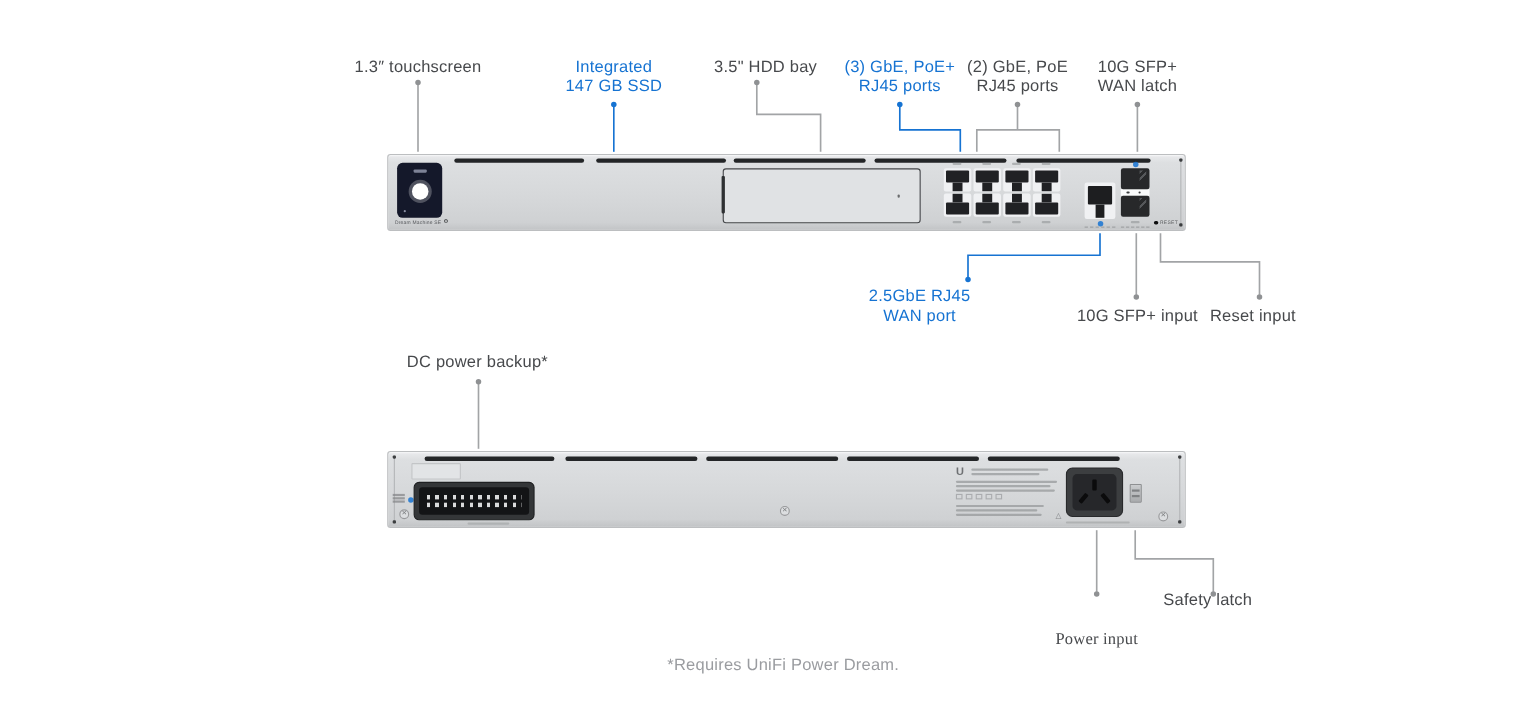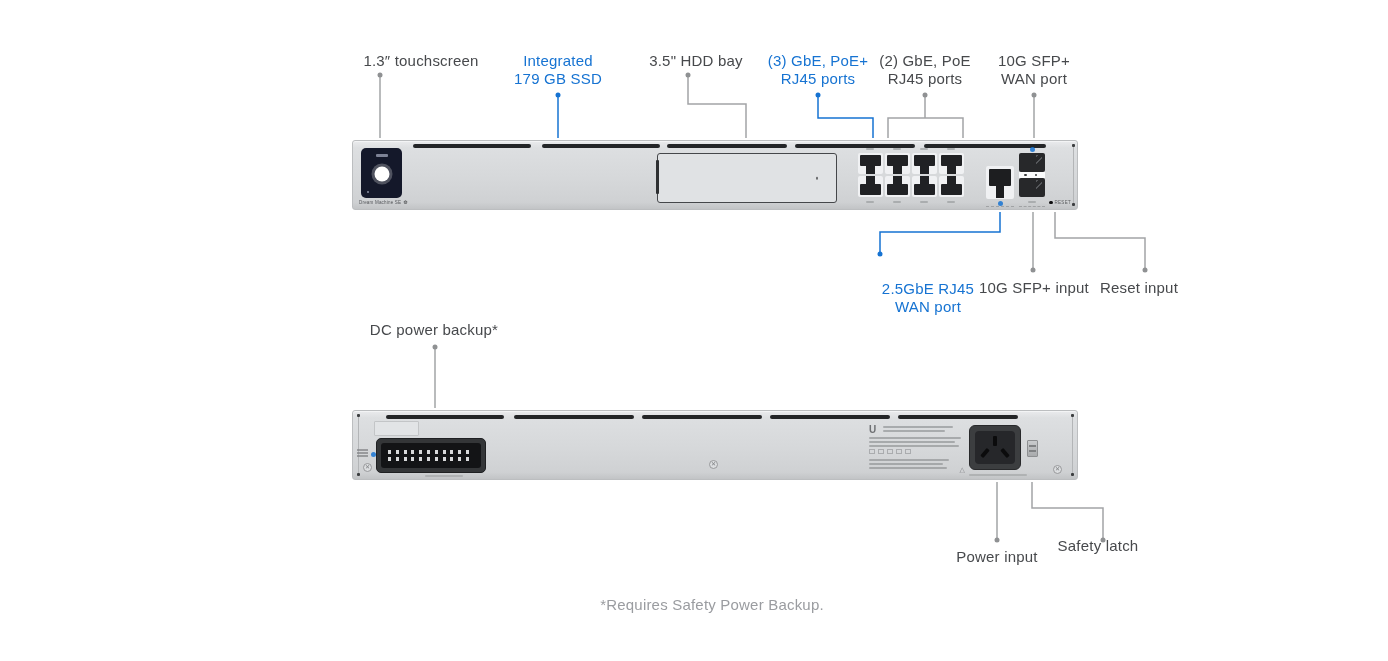--- a/index.html
+++ b/index.html
@@ -116,38 +116,38 @@
     <circle cx="925" cy="95" r="2.5"></circle>
     <circle cx="1034" cy="95" r="2.5"></circle>
     <circle class="blue" cx="880" cy="254" r="2.5"></circle>
     <circle cx="1033" cy="270" r="2.5"></circle>
     <circle cx="1145" cy="270" r="2.5"></circle>
     <circle cx="435" cy="347" r="2.5"></circle>
     <circle cx="997" cy="540" r="2.5"></circle>
     <circle cx="1103" cy="540" r="2.5"></circle>
   </svg>
 
-  <div class="callout-label" style="left:380px;top:52px;margin-left:41px;">1.3″ touchscreen</div>
+  <div class="callout-label" style="left:380px;top:52px;">1.3″ touchscreen</div>
   <div class="callout-label blue" style="left:558px;top:52px;">Integrated
-179 GB SSD</div>
+147 GB SSD</div>
   <div class="callout-label" style="left:696px;top:52px;">3.5" HDD bay</div>
   <div class="callout-label blue" style="left:818px;top:52px;">(3) GbE, PoE+
 RJ45 ports</div>
   <div class="callout-label" style="left:925px;top:52px;">(2) GbE, PoE
 RJ45 ports</div>
   <div class="callout-label" style="left:1034px;top:52px;">10G SFP+
-WAN port</div>
-
-  <div class="callout-label blue" style="left:928px;top:261px;margin-top:19px;">2.5GbE RJ45
+WAN latch</div>
+
+  <div class="callout-label blue" style="left:836px;top:261px;">2.5GbE RJ45
 WAN port</div>
   <div class="callout-label" style="left:1034px;top:279px;">10G SFP+ input</div>
   <div class="callout-label" style="left:1139px;top:279px;">Reset input</div>
 
   <div class="callout-label" style="left:434px;top:321px;">DC power backup*</div>
-  <div class="callout-label" style="left:997px;top:548px;">Power input</div>
+  <div class="callout-label" style="left:997px;top:572px;font-family:Liberation Serif, serif;">Power input</div>
   <div class="callout-label" style="left:1098px;top:537px;">Safety latch</div>
 
   <div class="device front">
     <span class="vent" style="left:60px;width:118px;"></span>
     <span class="vent" style="left:189px;width:118px;"></span>
     <span class="vent" style="left:314px;width:120px;"></span>
     <span class="vent" style="left:442px;width:120px;"></span>
     <span class="vent" style="left:571px;width:122px;"></span>
 
     <div class="touchscreen">
@@ -280,14 +280,14 @@
         <span class="pin top"></span>
         <span class="pin left"></span>
         <span class="pin right"></span>
       </div>
     </div>
     <span class="micro-bar" style="left:616px;top:63px;width:58px;"></span>
 
     <div class="latch"></div>
   </div>
 
-  <div class="footnote" style="left:712px;top:596px;">*Requires Safety Power Backup.</div>
+  <div class="footnote" style="left:712px;top:596px;">*Requires UniFi Power Dream.</div>
 </div>
 
 </body></html>

